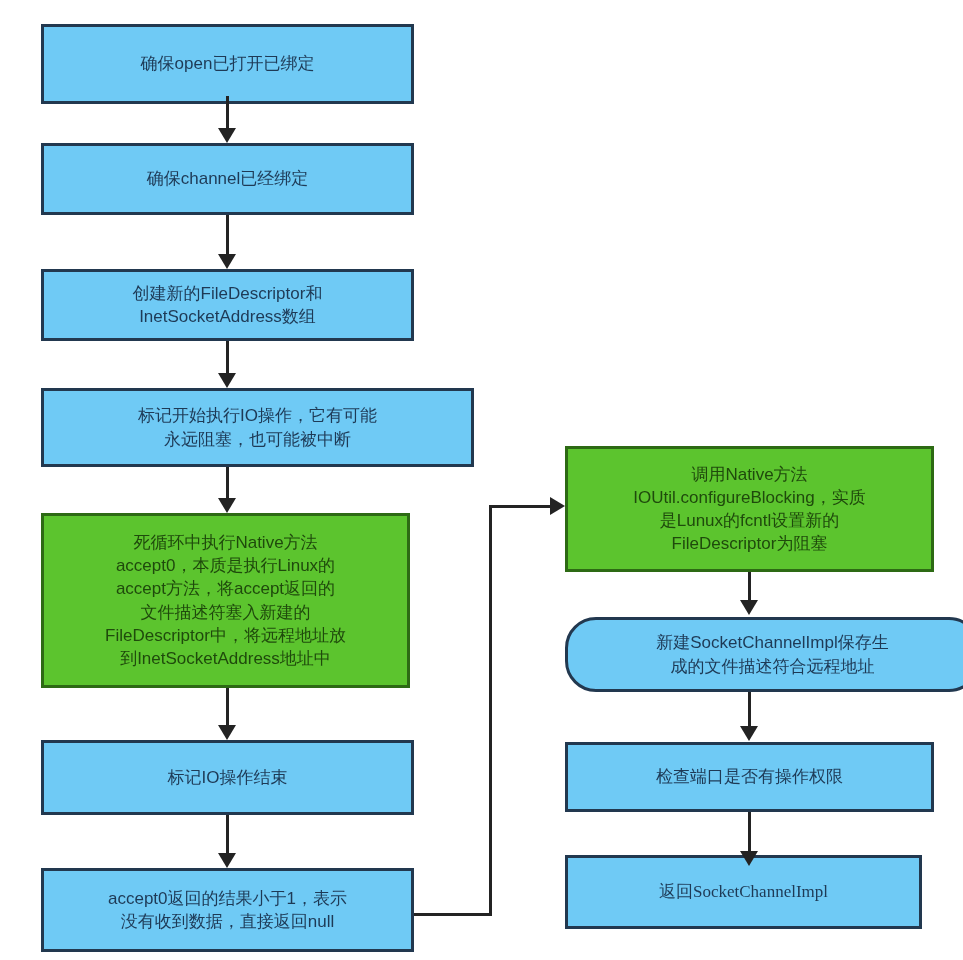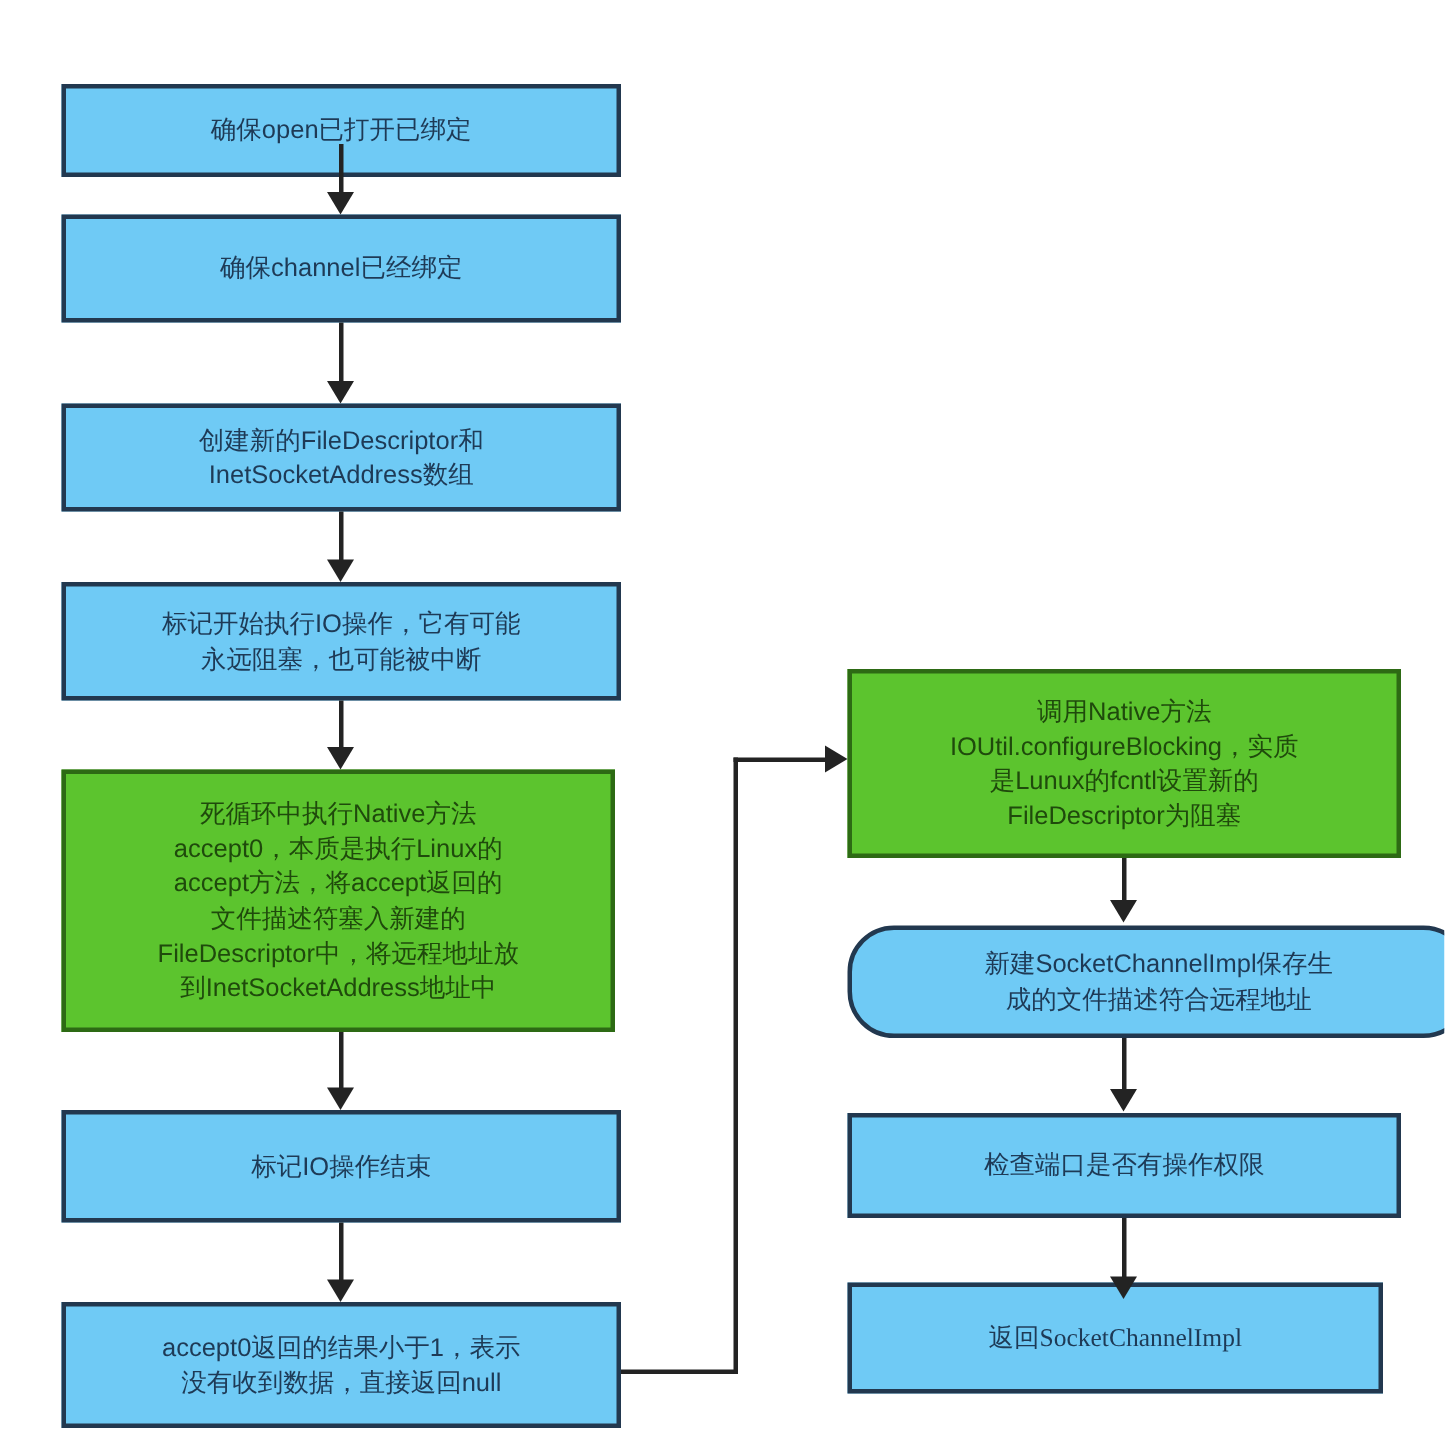--- a/index.html
+++ b/index.html
@@ -68,34 +68,34 @@
     border-top: 9px solid transparent;
     border-bottom: 9px solid transparent;
     border-left: 15px solid #232323;
   }
 </style>
 </head>
 <body>
 
 <div id="canvas">
 
-  <div class="node blue" style="left:41px; top:24px; width:373px; height:62px;margin-top:32px;">
+  <div class="node blue" style="left:41px; top:24px; width:373px; height:80px;">
     <span class="label">确保open已打开已绑定</span>
   </div>
 
   <div class="node blue" style="left:41px; top:269px; width:373px; height:72px;">
     <span class="label">创建新的FileDescriptor和
 InetSocketAddress数组</span>
   </div>
 
   <div class="node blue" style="left:41px; top:143px; width:373px; height:72px;">
     <span class="label">确保channel已经绑定</span>
   </div>
 
-  <div class="node blue" style="left:41px; top:388px; width:373px; height:79px;">
+  <div class="node blue" style="left:41px; top:388px; width:433px; height:79px;">
     <span class="label">标记开始执行IO操作，它有可能
 永远阻塞，也可能被中断</span>
   </div>
 
   <div class="node green" style="left:41px; top:513px; width:369px; height:175px;">
     <span class="label">死循环中执行Native方法
 accept0，本质是执行Linux的
 accept方法，将accept返回的
 文件描述符塞入新建的
 FileDescriptor中，将远程地址放

